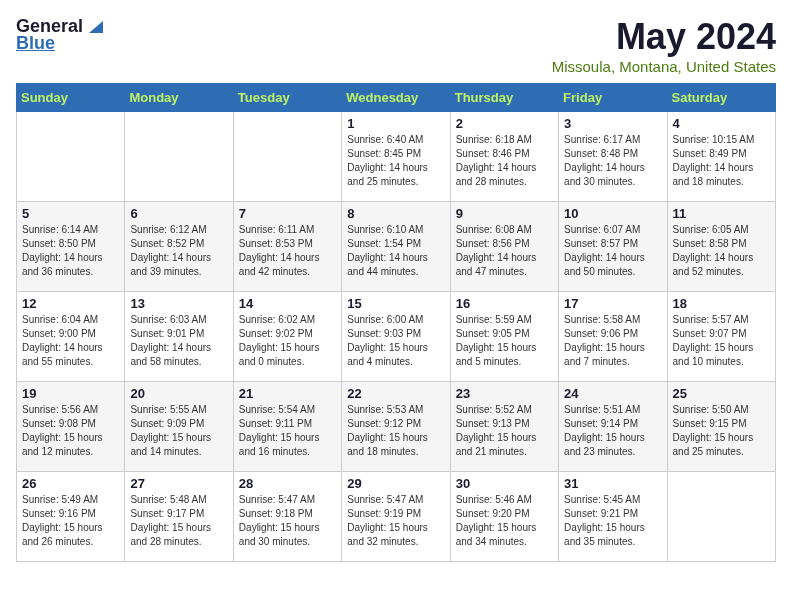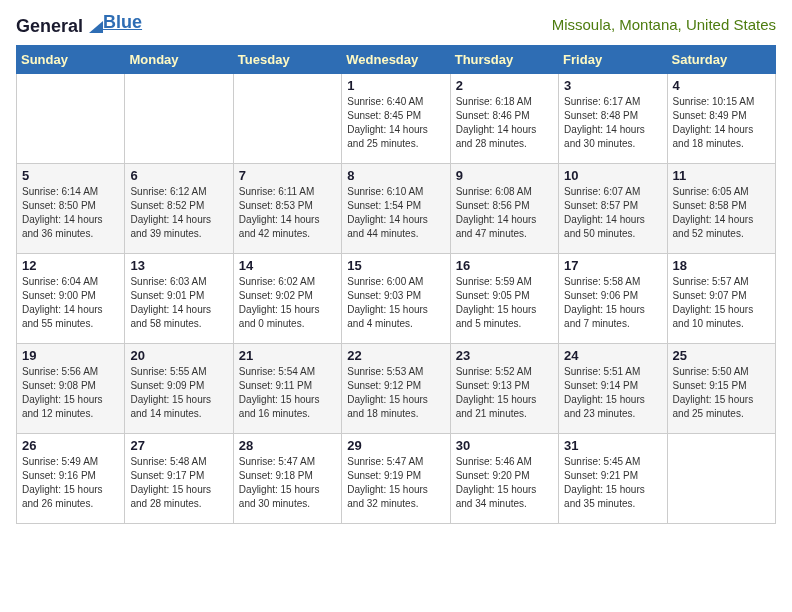--- a/index.html
+++ b/index.html
@@ -11,21 +11,21 @@
       padding: 16px;
     }
     .header {
       display: flex;
       justify-content: space-between;
       align-items: flex-start;
       margin-bottom: 8px;
     }
     .logo {
       display: flex;
-      flex-direction: row;
+      flex-direction: column;
       align-items: flex-start;
     }
     .logo-top-line {
       display: flex;
       align-items: center;
     }
     .title-block {
       text-align: right;
     }
     .month-title {
@@ -37,21 +37,21 @@
       font-size: 15px;
       color: #4d7c0f;
     }
     .calendar {
       width: 100%;
       border-collapse: collapse;
       table-layout: fixed;
     }
     .calendar th {
       background: #2e6db4;
-      color: #fef9c3;
+      color: #bef264;
       font-size: 13px;
       font-weight: bold;
       padding: 6px 4px;
       text-align: left;
       border: 1px solid #2e6db4;
     }
     .calendar td {
       border: 1px solid #ccc;
       vertical-align: top;
       padding: 4px 5px;
@@ -92,20 +92,21 @@
   <div class="logo">
     <div class="logo-top-line">
       <span style="font-size:18px;font-weight:bold;color:#1a1a2e;">General</span>
       <svg width="18" height="18" viewBox="0 0 18 18" style="margin-left:2px;margin-top:-2px;">
         <polygon points="4,16 18,4 18,16" fill="#2e6db4"></polygon>
       </svg>
     </div>
     <span style="font-size:18px;font-weight:bold;color:#2e6db4;margin-top:-4px;text-decoration:underline;">Blue</span>
   </div>
   <div class="title-block">
+    <div class="month-title">May 2024</div>
     <div class="location">Missoula, Montana, United States</div>
   </div>
 </div>
 
 <table class="calendar">
   <thead>
     <tr>
       <th>Sunday</th>
       <th>Monday</th>
       <th>Tuesday</th>

